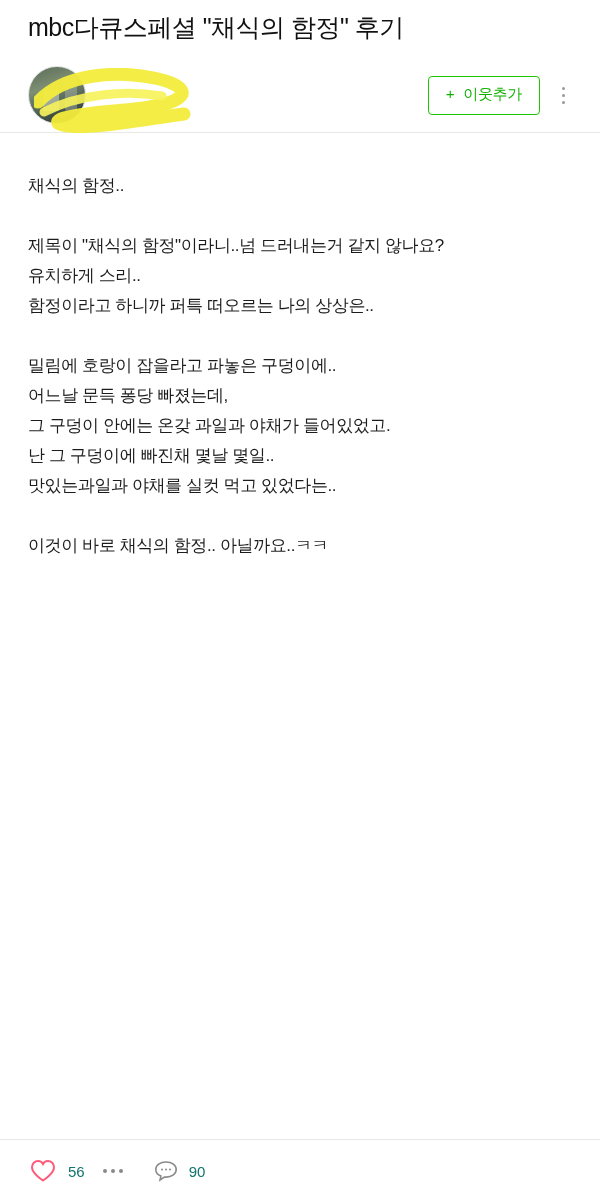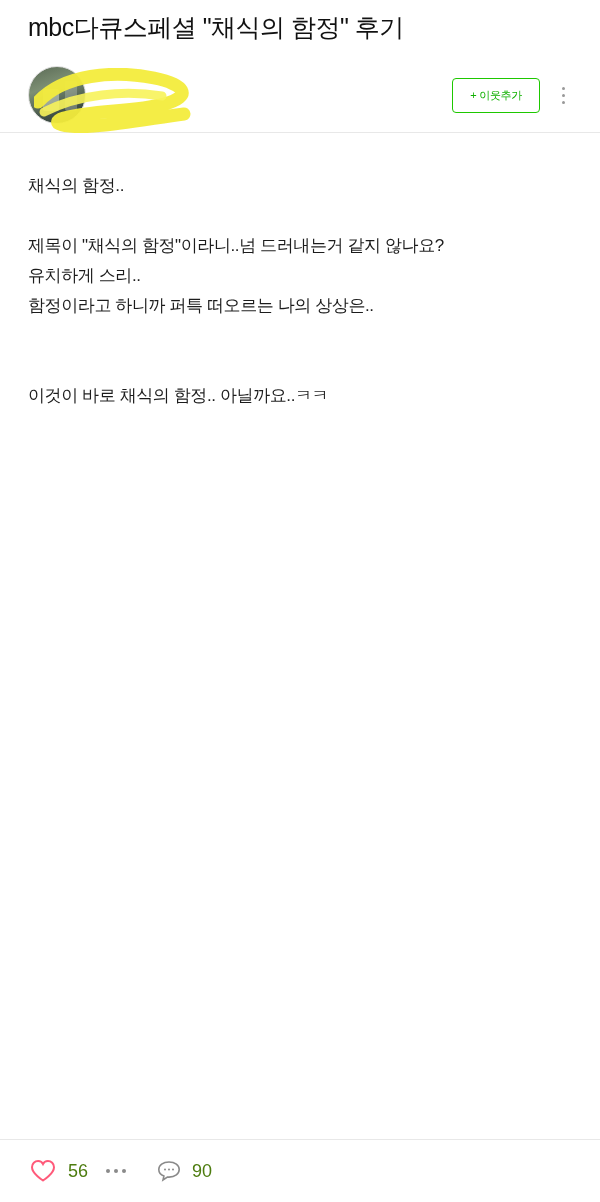--- a/index.html
+++ b/index.html
@@ -91,27 +91,28 @@
   }
 
   .spacer {
     flex: 1 1 auto;
   }
 
   .follow-btn {
     border: 1px solid #1ec800;
     color: #10b000;
     background: #ffffff;
-    font-size: 11px;
+    font-size: 15px;
     line-height: 1;
     padding: 11px 17px;
     border-radius: 4px;
     letter-spacing: -0.3px;
     white-space: nowrap;
     cursor: pointer;
+    font-family: Liberation Mono, monospace;
   }
   .more-btn {
     width: 26px;
     height: 34px;
     margin-left: 10px;
     display: flex;
     flex-direction: column;
     align-items: center;
     justify-content: center;
     gap: 4px;
@@ -157,22 +158,22 @@
     gap: 10px;
   }
   .heart {
     width: 30px;
     height: 30px;
     display: flex;
     align-items: center;
     justify-content: center;
   }
   .count {
-    font-size: 18px;
-    color: #4d7c0f;
+    font-size: 15px;
+    color: #0f766e;
   }
   .dots {
     display: flex;
     gap: 4px;
     margin-left: 8px;
     margin-right: 14px;
     align-items: center;
   }
   .dots i {
     width: 4px;
@@ -221,20 +222,25 @@
 
   <div class="divider"></div>
 
   <div class="body-area">
     <p class="para">채식의 함정..</p>
     <div class="gap-sm"></div>
     <p class="para">제목이 "채식의 함정"이라니..넘 드러내는거 같지 않나요?
 유치하게 스리..
 함정이라고 하니까 퍼특 떠오르는 나의 상상은..</p>
     <div class="gap-sm"></div>
+    <p class="para">밀림에 호랑이 잡을라고 파놓은 구덩이에..
+어느날 문득 퐁당 빠졌는데,
+그 구덩이 안에는 온갖 과일과 야채가 들어있었고.
+난 그 구덩이에 빠진채 몇날 몇일..
+맛있는과일과 야채를 실컷 먹고 있었다는..</p>
     <div class="gap-sm"></div>
     <p class="para">이것이 바로 채식의 함정.. 아닐까요..ㅋㅋ</p>
     <div class="gap-sm"></div>
     <div class="gap-lg"></div>
     <div class="gap-sm"></div>
   </div>
 
   <div class="footer">
     <div class="heart">
       <svg width="26" height="24" viewBox="0 0 26 24" aria-hidden="true">

